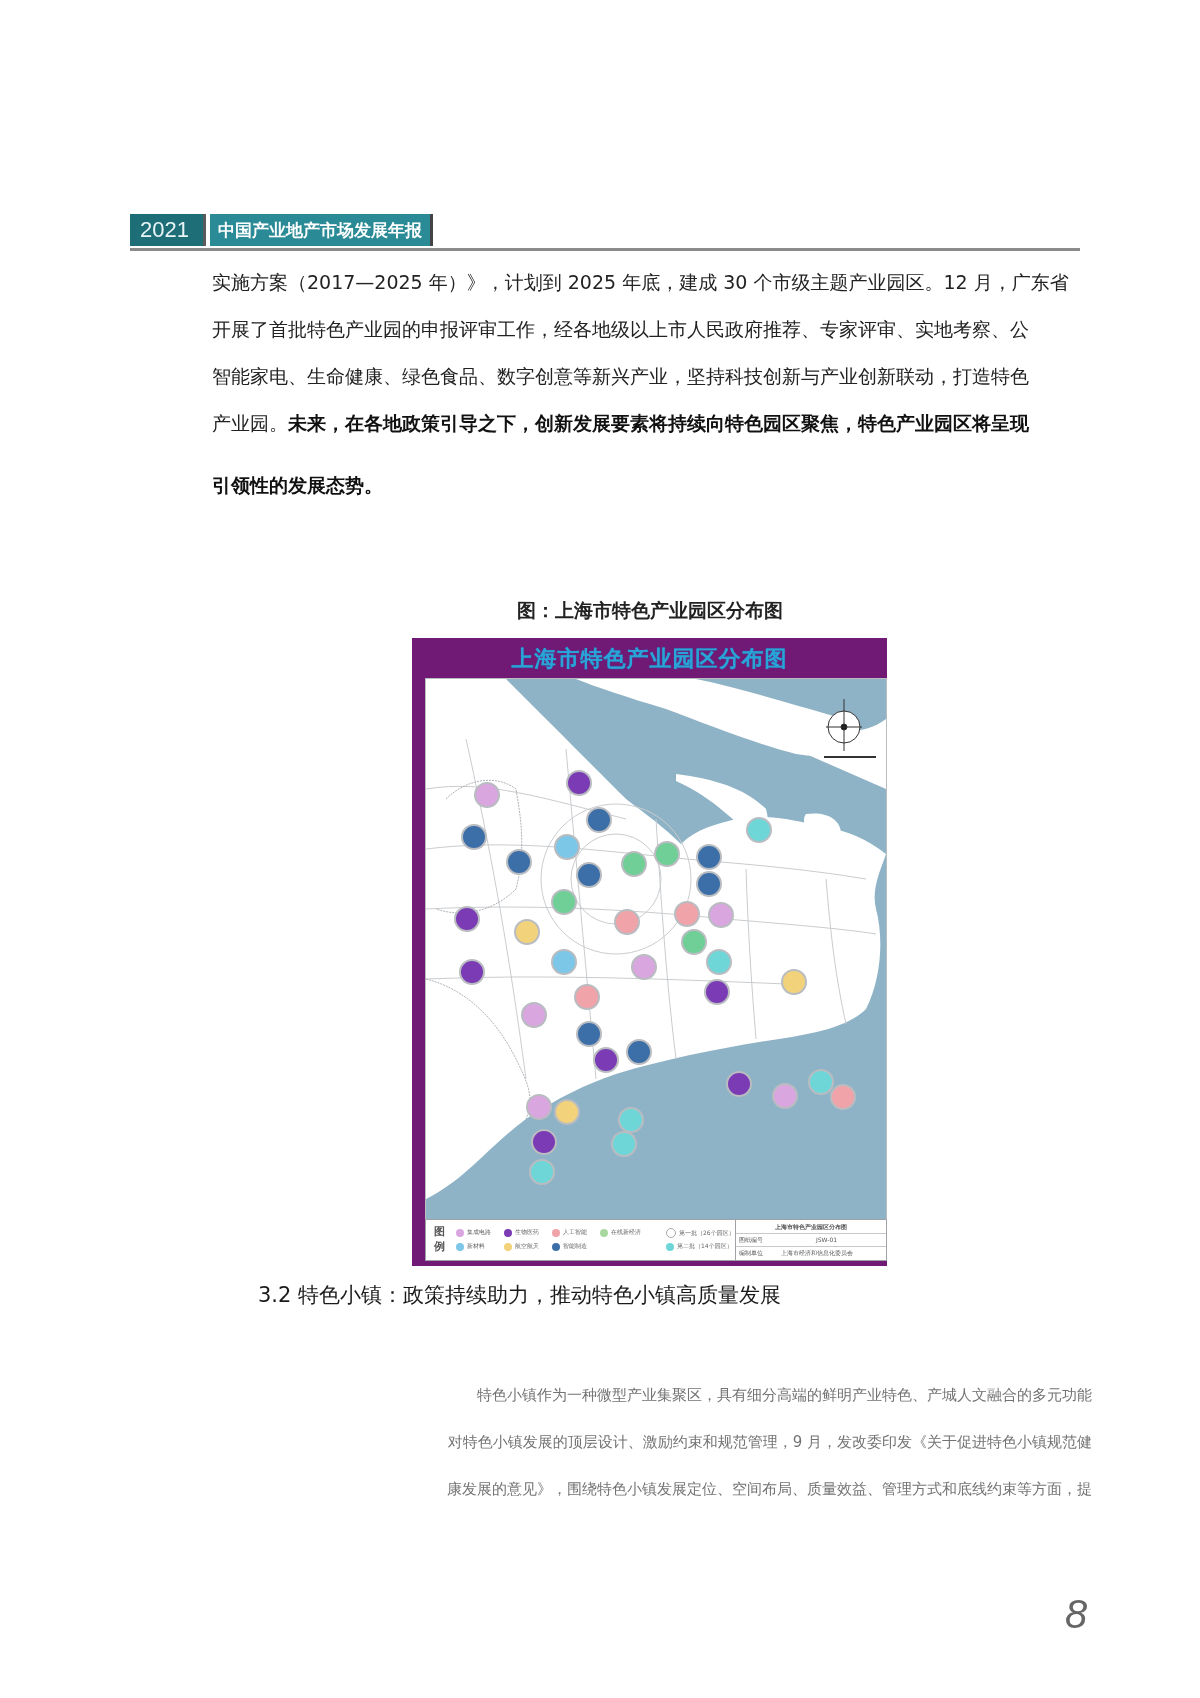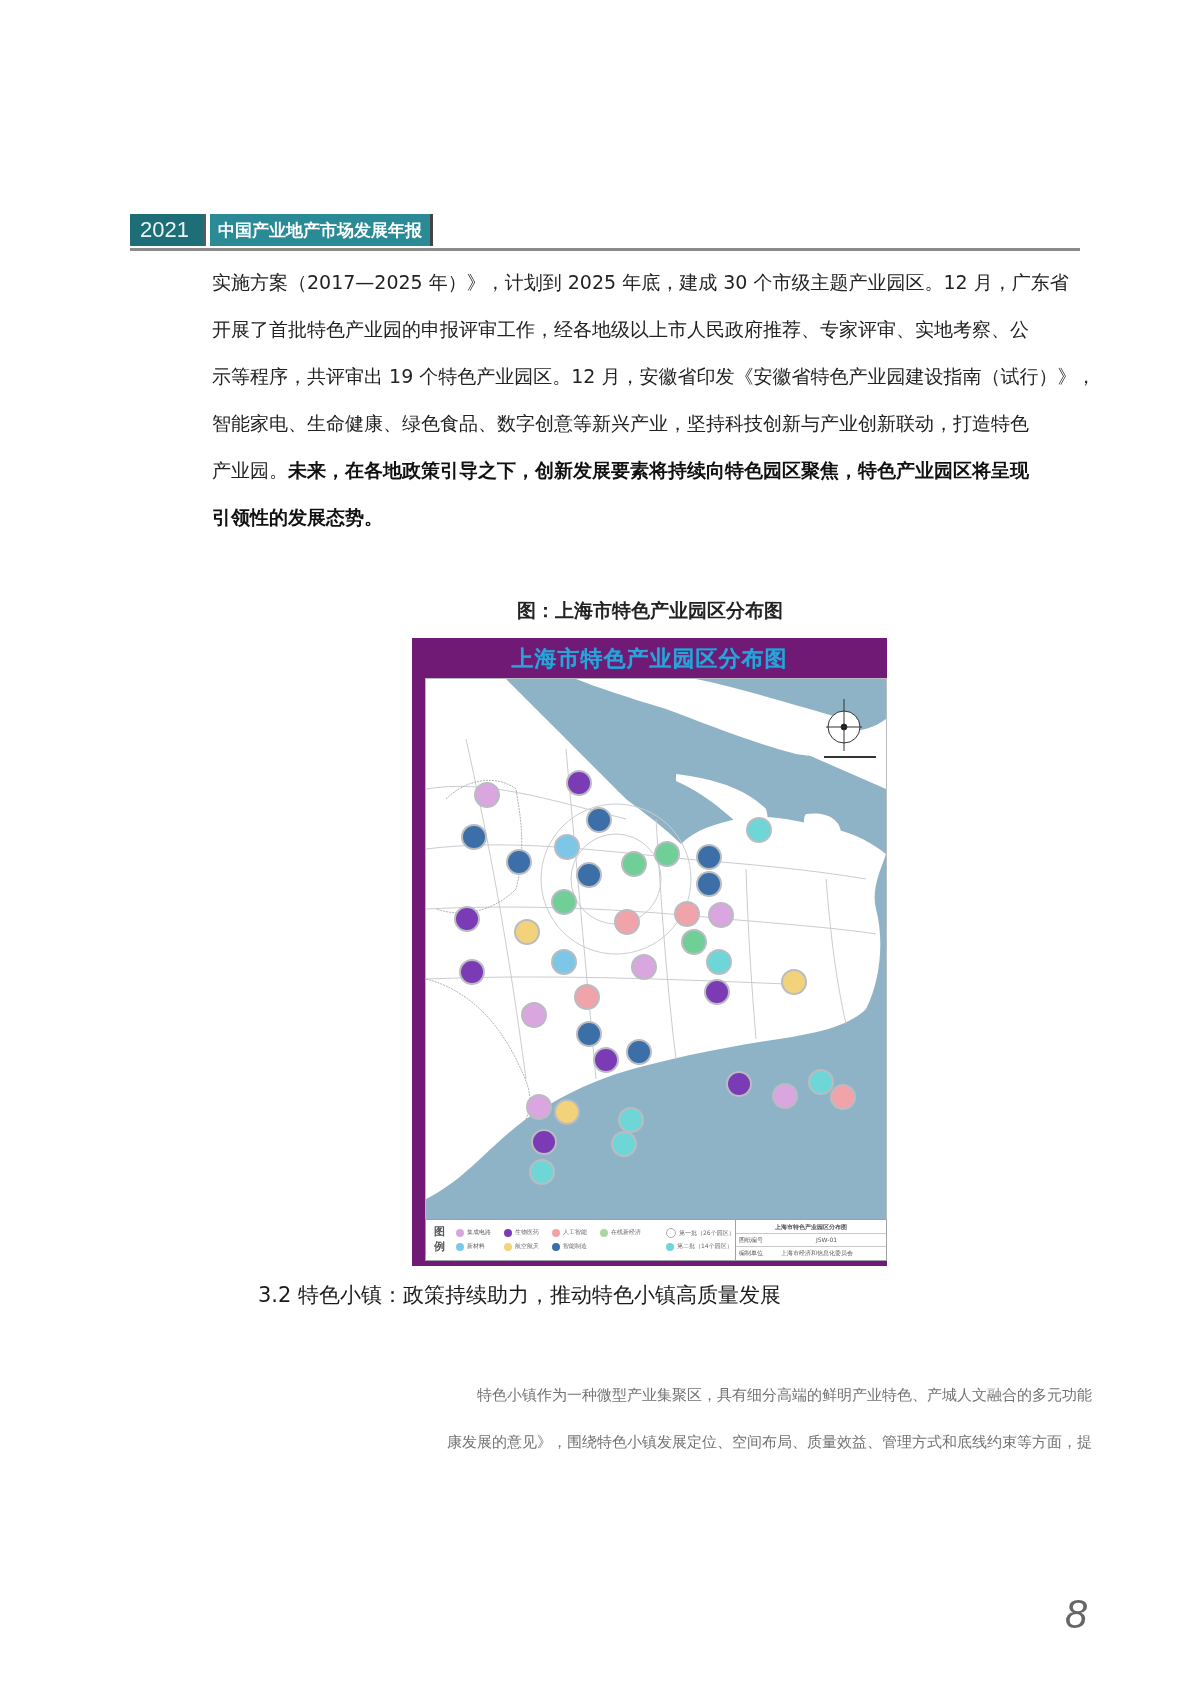--- a/index.html
+++ b/index.html
@@ -6,21 +6,21 @@
     body { width:1200px; height:1698px; position:relative; overflow:hidden;
       font-family:"DejaVu Sans", "Liberation Sans", sans-serif; color:#1f1f1f; }
     .header { position:absolute; left:130px; top:214px; height:32px; display:flex; align-items:stretch; }
     .year-badge { background:#1e6e78; color:#e9f5f6; font-family:"Liberation Sans", sans-serif;
       font-size:22px; line-height:32px; padding:0 14px 8px 10px; border-right:3px solid #5a5a5a; }
     .title-box { background:#2a8a96; color:#ffffff; font-size:17px; font-weight:bold; line-height:32px;
       padding:0 8px; margin-left:4px; border-right:3px solid #444; letter-spacing:0px; }
     .header-rule { position:absolute; left:130px; top:248px; width:950px; height:3px; background:#8a8a8a; }
     .para { position:absolute; left:212px; width:880px; font-size:19px; line-height:47px; color:#222; }
     .line { display:block; white-space:nowrap; }
-    .bold { font-weight:bold; color:#111; }
+    .bold { font-weight:bold; color:#111;margin-top:15px; }
     .caption { position:absolute; left:0; width:1300px; text-align:center; top:598px; font-size:19px; font-weight:bold; color:#222; }
     .map-wrap { position:absolute; left:412px; top:638px; width:475px; height:628px; background:#701a75; }
     .map-title { position:absolute; left:0; width:100%; top:6px; text-align:center; color:#2aa3d8;
       font-size:22px; font-weight:bold; letter-spacing:1px; text-shadow:0 0 1px #1b7fb3; }
     .map-frame { position:absolute; left:13px; top:40px; width:460px; height:540px; border:1px solid #b9bcbf; background:#ffffff; overflow:hidden; }
     .legend { position:absolute; left:13px; top:581px; width:460px; height:40px; border:1px solid #9ea2a6; background:#fff;
       font-size:6px; color:#666; }
     .legend-label { position:absolute; left:8px; top:4px; width:12px; font-size:11px; font-weight:bold; color:#555; line-height:15px; }
     .leg-item { position:absolute; display:flex; align-items:center; gap:3px; white-space:nowrap; }
     .dot { width:8px; height:8px; border-radius:50%; display:inline-block; }
@@ -36,21 +36,20 @@
 
 <div class="header">
   <div class="year-badge">2021</div>
   <div class="title-box">中国产业地产市场发展年报</div>
 </div>
 <div class="header-rule"></div>
 
 <div class="para" style="top:259px;">
   <span class="line">实施方案（2017—2025 年）》，计划到 2025 年底，建成 30 个市级主题产业园区。12 月，广东省</span>
   <span class="line">开展了首批特色产业园的申报评审工作，经各地级以上市人民政府推荐、专家评审、实地考察、公</span>
-  <span class="line">示等程序，共评审出 19 个特色产业园区。12 月，安徽省印发《安徽省特色产业园建设指南（试行）》，</span>
   <span class="line">智能家电、生命健康、绿色食品、数字创意等新兴产业，坚持科技创新与产业创新联动，打造特色</span>
   <span class="line"><span>产业园。</span><span class="bold">未来，在各地政策引导之下，创新发展要素将持续向特色园区聚焦，特色产业园区将呈现</span></span>
   <span class="line bold">引领性的发展态势。</span>
 </div>
 
 <div class="caption">图：上海市特色产业园区分布图</div>
 
 <div class="map-wrap">
   <div class="map-title">上海市特色产业园区分布图</div>
   <div class="map-frame">
@@ -180,16 +179,17 @@
       <div class="tb-row" style="top:13px;height:13px;line-height:13px;"><span style="padding-left:3px">图纸编号</span><span style="position:absolute;left:80px">JSW-01</span></div>
       <div class="tb-row" style="top:26px;height:13px;line-height:13px;border-bottom:none;"><span style="padding-left:3px">编制单位</span><span style="position:absolute;left:45px">上海市经济和信息化委员会</span></div>
     </div>
   </div>
 </div>
 
 <div class="heading">3.2  特色小镇：政策持续助力，推动特色小镇高质量发展</div>
 
 <div class="para2">
   <span class="line" style="padding-left:38px;">特色小镇作为一种微型产业集聚区，具有细分高端的鲜明产业特色、产城人文融合的多元功能</span>
+  <span class="line">对特色小镇发展的顶层设计、激励约束和规范管理，9 月，发改委印发《关于促进特色小镇规范健</span>
   <span class="line">康发展的意见》，围绕特色小镇发展定位、空间布局、质量效益、管理方式和底线约束等方面，提</span>
 </div>
 
 <div class="page-no">8</div>
 
 </body></html>

